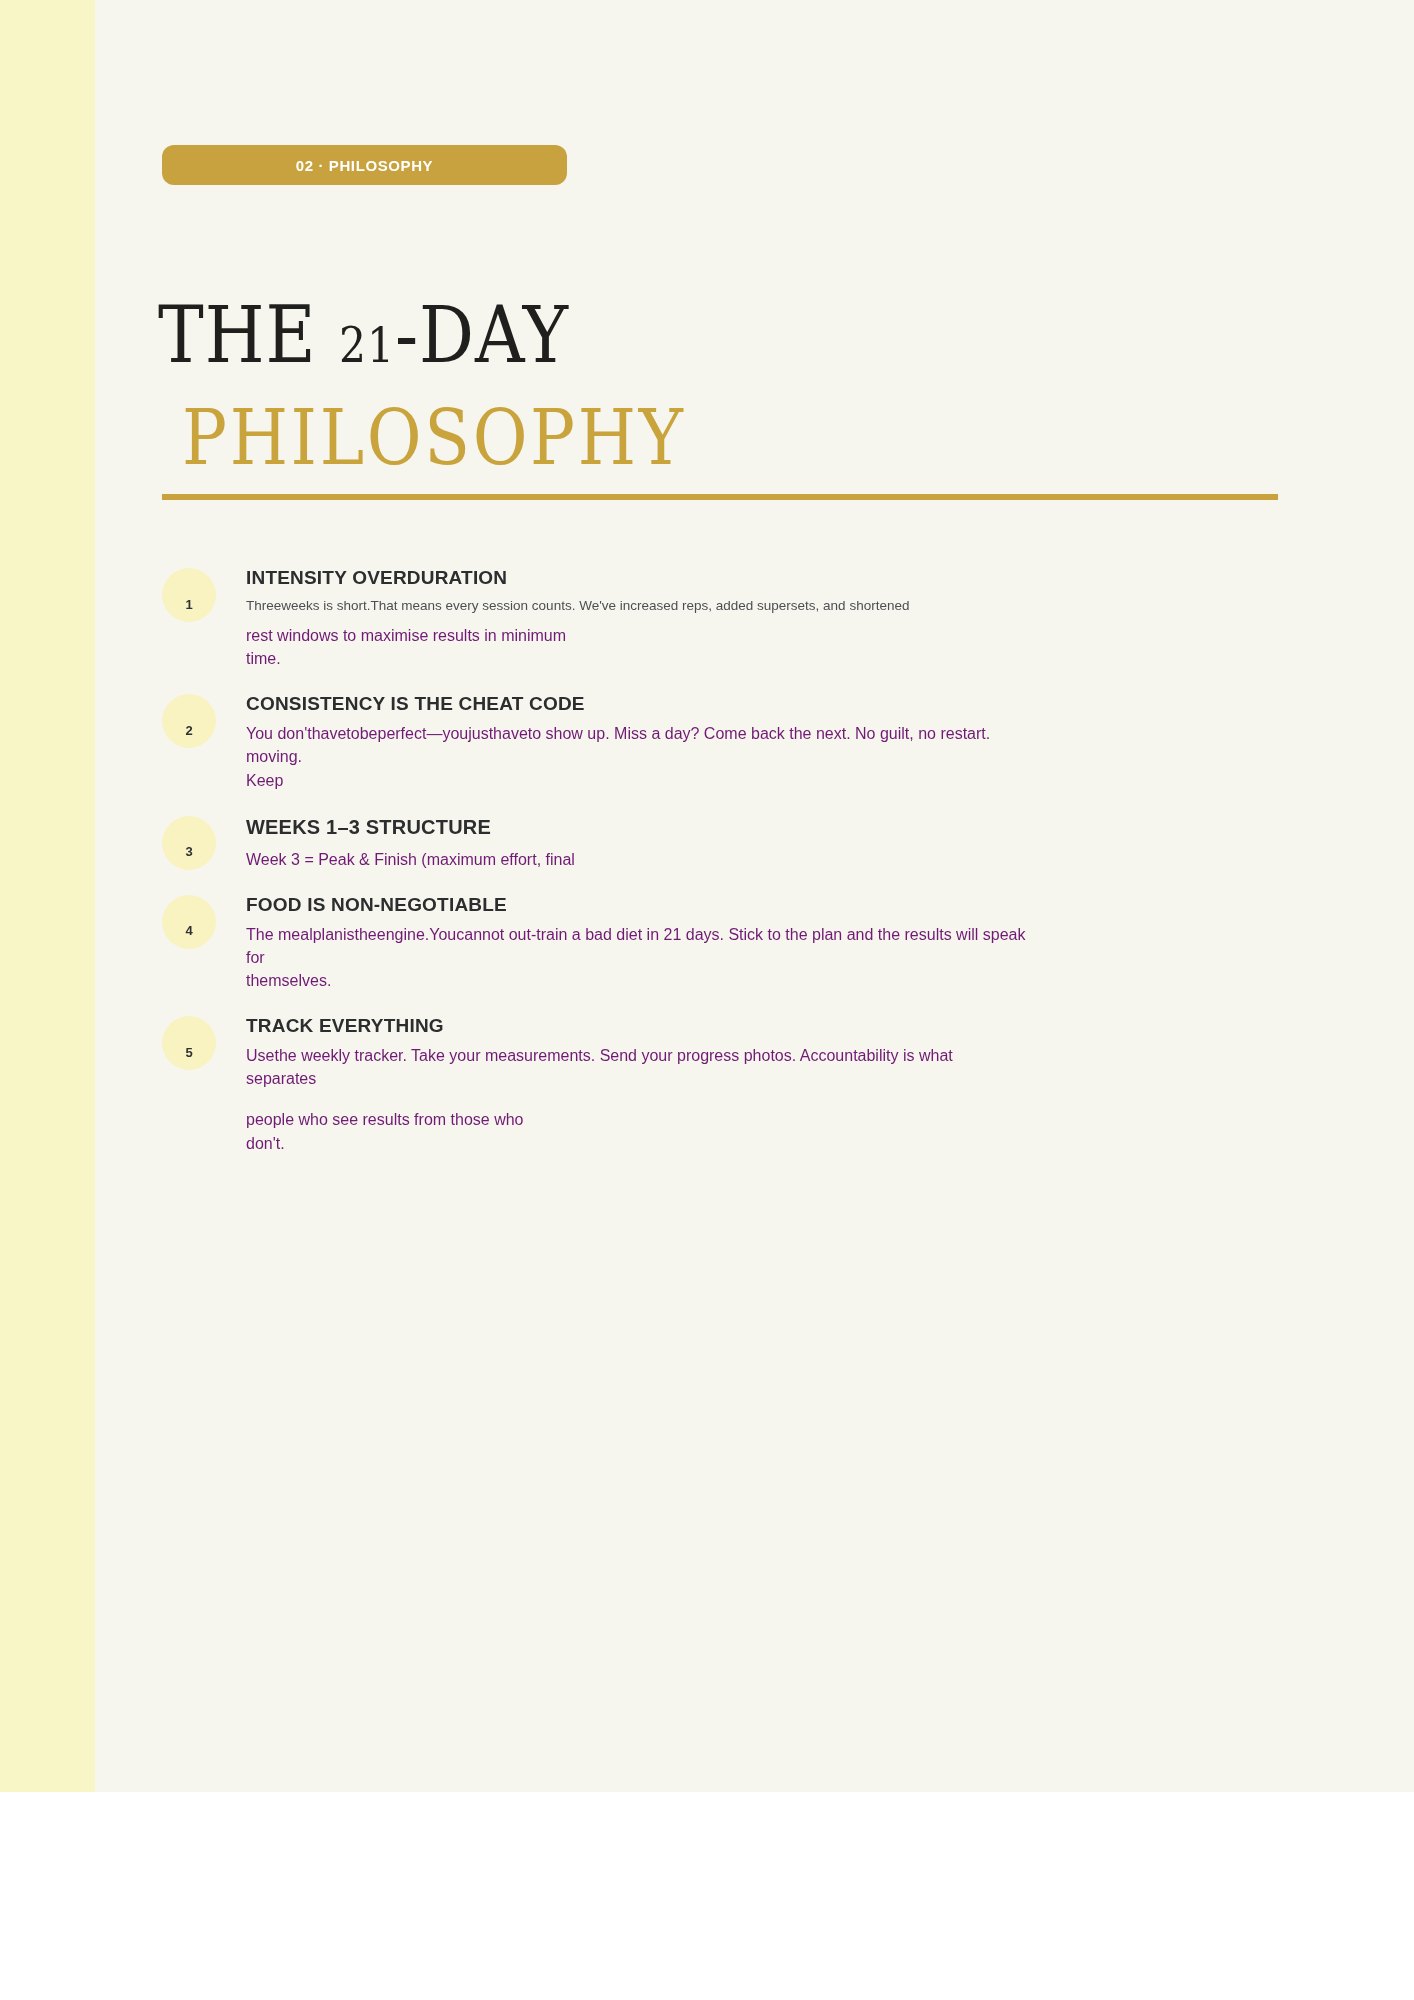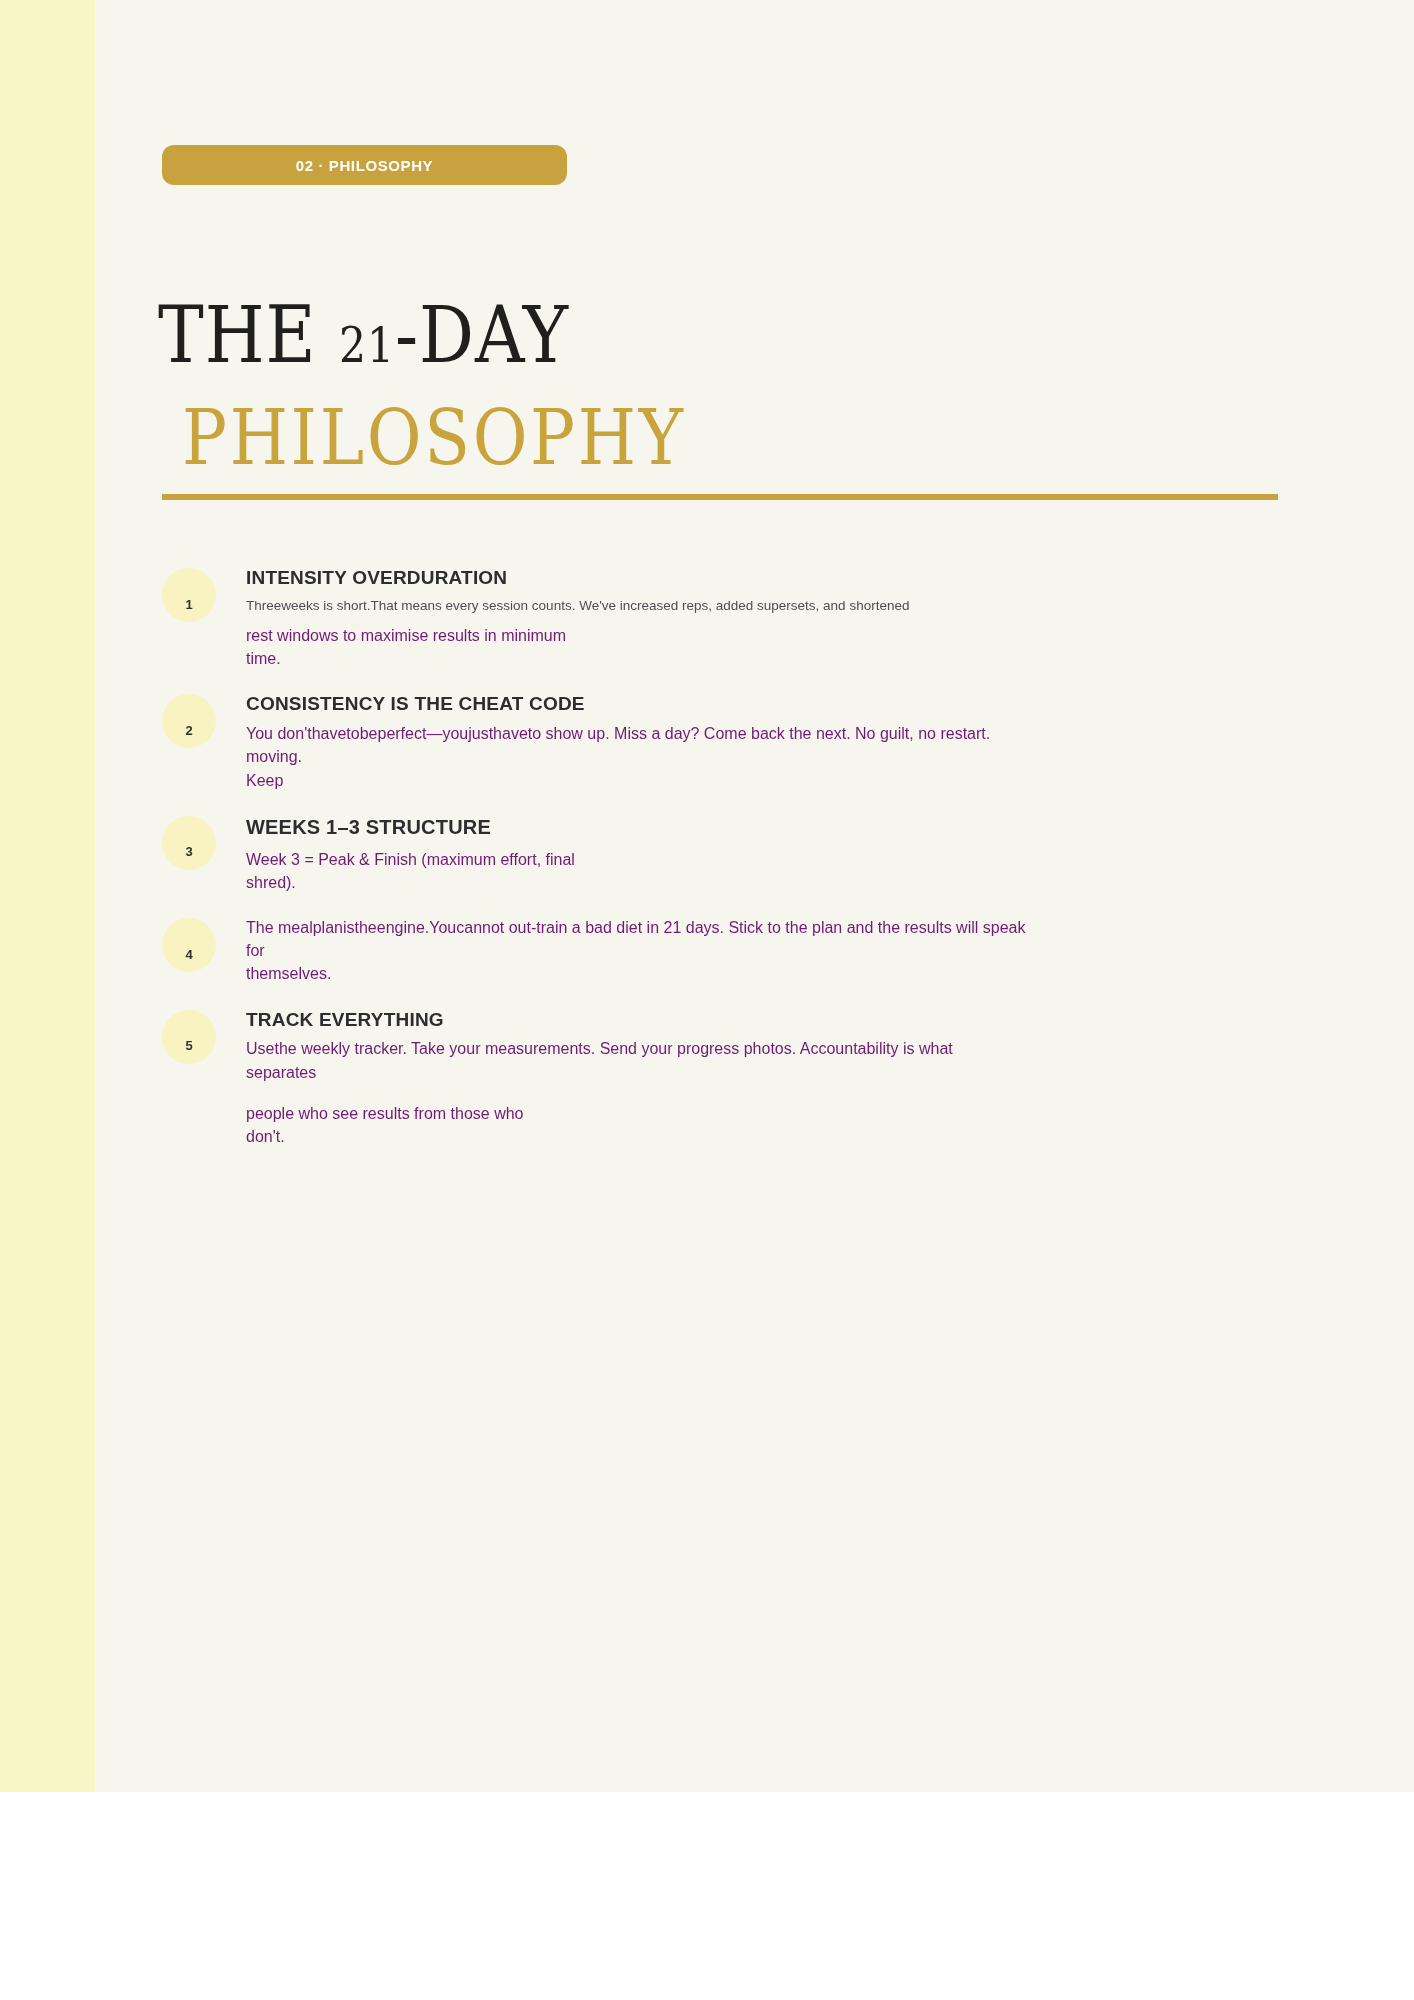--- a/index.html
+++ b/index.html
@@ -72,29 +72,29 @@
       </div>
     </div>
 
     <div class="item">
       <div class="num-circle">
         <span>3</span>
       </div>
       <div class="item-text">
         <h3 class="h-sm">WEEKS 1–3 STRUCTURE</h3>
         <p class="gap">Week 3 = Peak &amp; Finish (maximum effort, final</p>
-        <p>shred).</p>
       </div>
     </div>
 
     <div class="item">
       <div class="num-circle">
         <span>4</span>
       </div>
       <div class="item-text">
+        <h3>FOOD IS NON-NEGOTIABLE</h3>
         <p>The mealplanistheengine.Youcannot out-train a bad diet in 21 days. Stick to the plan and the results will speak</p>
         <p>for</p>
         <p>themselves.</p>
       </div>
     </div>
 
     <div class="item">
       <div class="num-circle">
         <span>5</span>
       </div>

